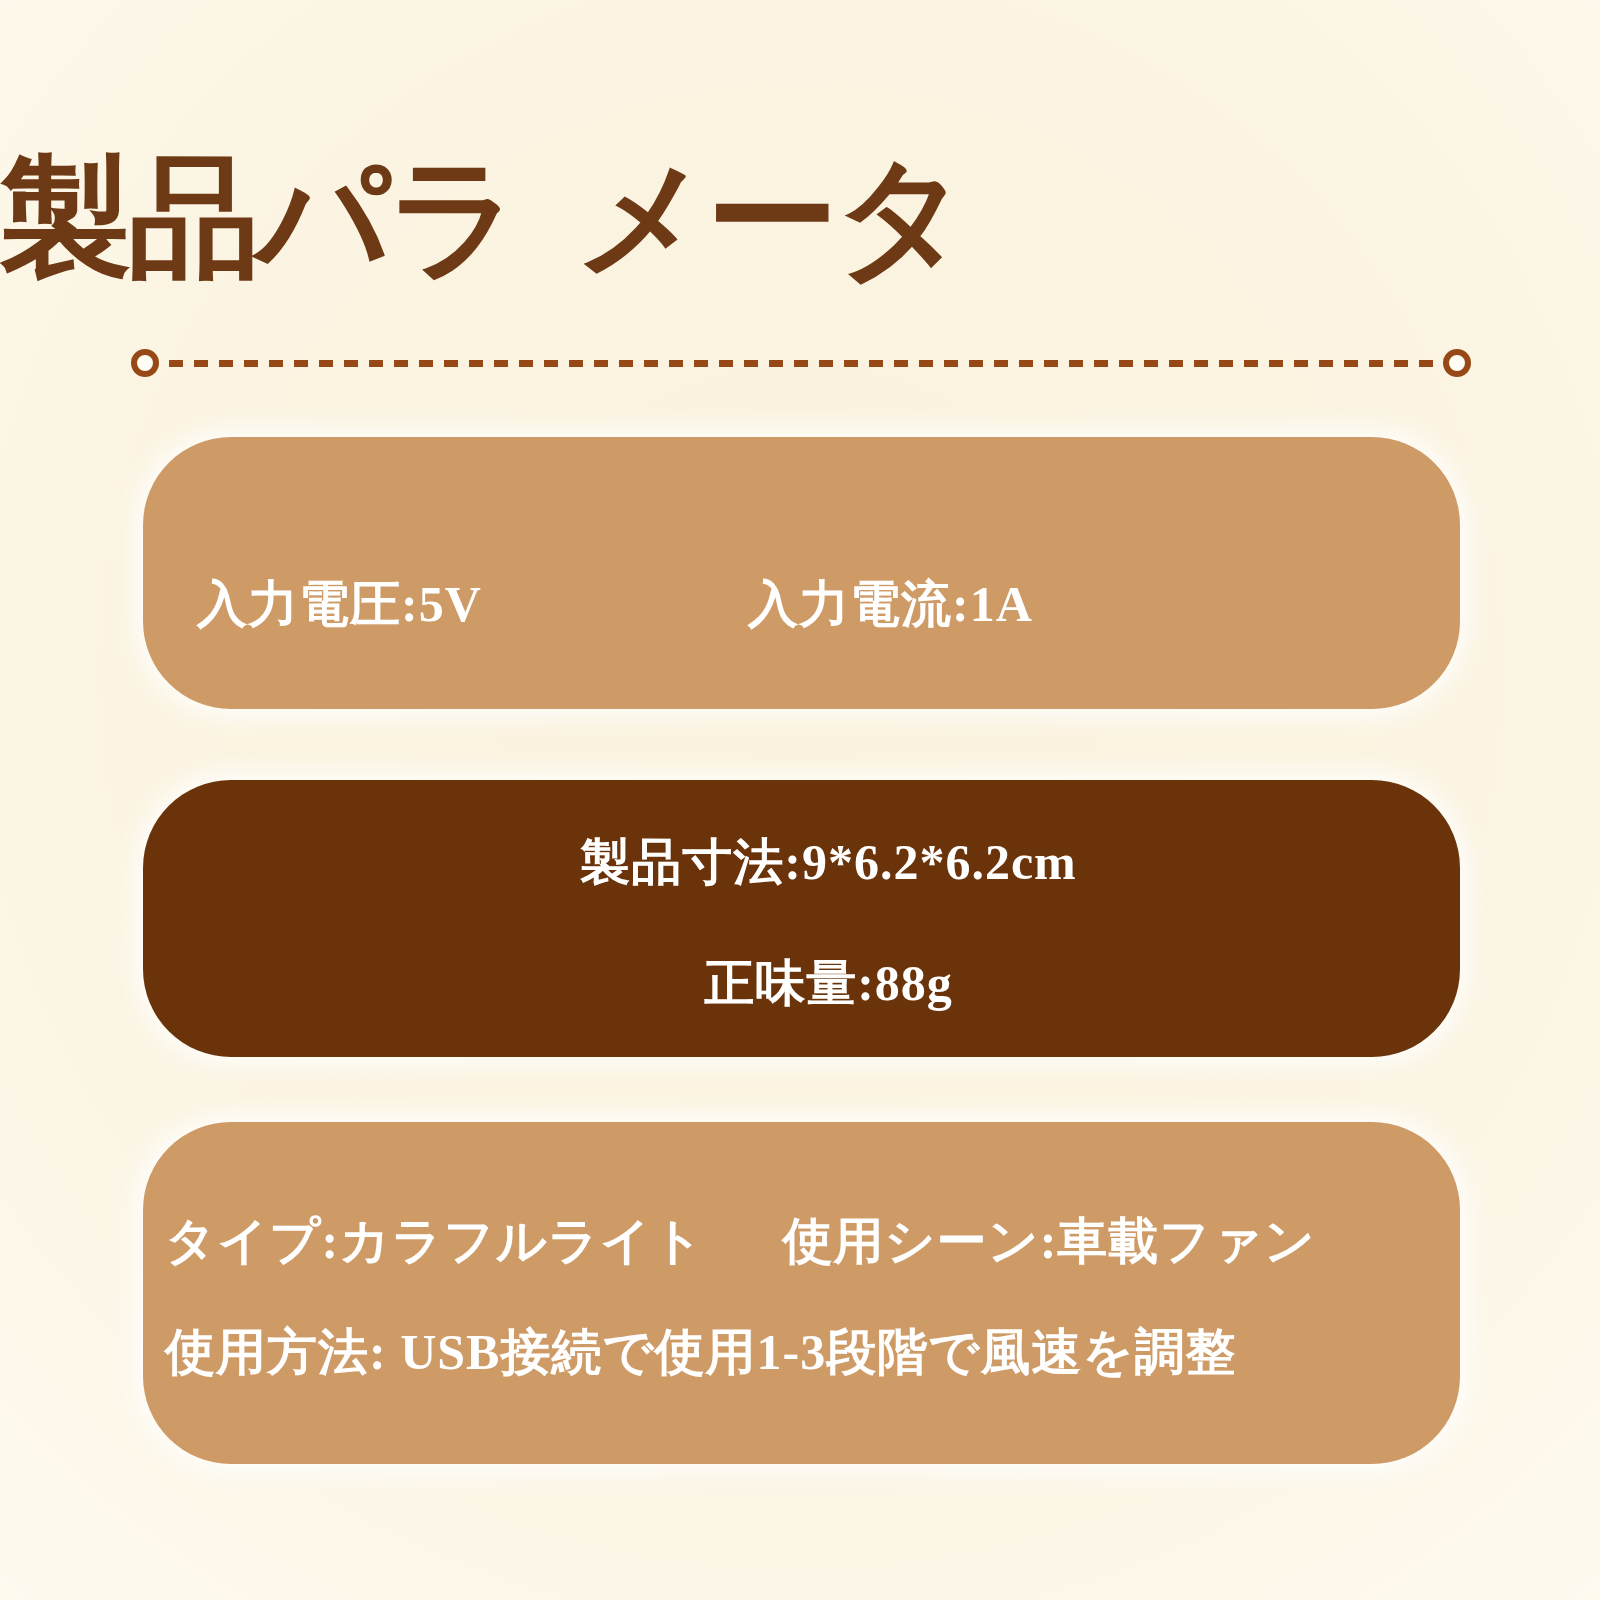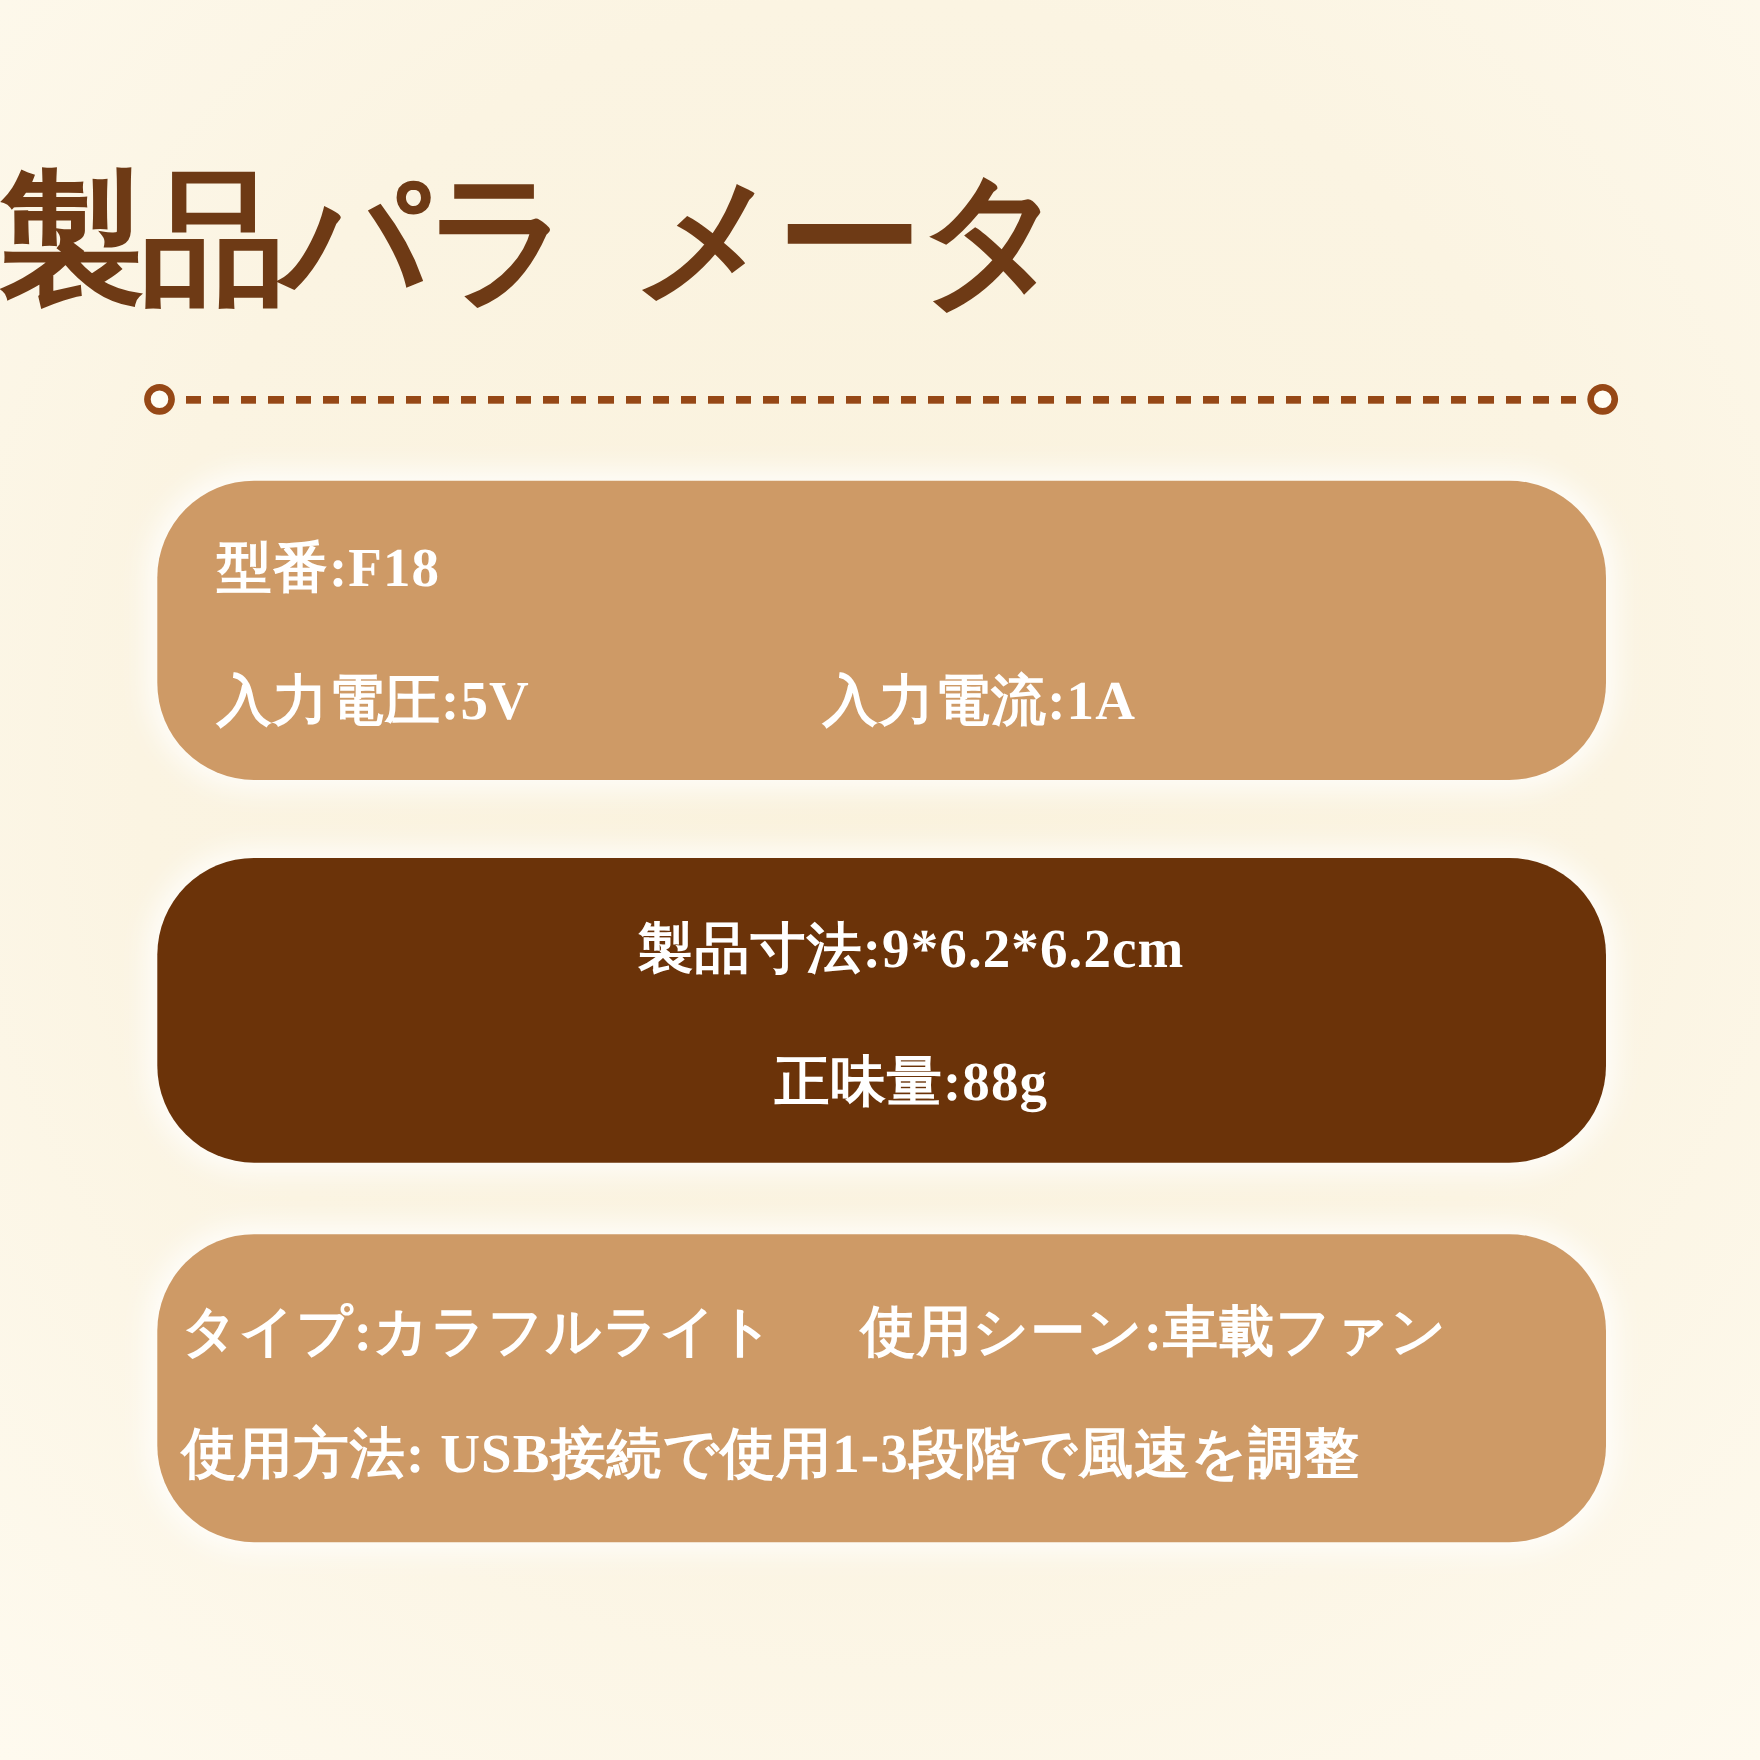--- a/index.html
+++ b/index.html
@@ -38,41 +38,40 @@
     box-shadow: 0 0 26px 8px rgba(255,255,255,0.85);
     color: var(--panel-text, #ffffff); font-weight: 700; font-size: 50px;
     letter-spacing: 1px;
     display: flex; flex-direction: column; justify-content: center;
     gap: 54px; padding-top: 8px;
   }
   .panel.tan  { background: var(--panel-tan, #ce9a66); }
   .panel.dark { background: var(--panel-dark-brown, #6b3309); align-items: center; }
   #panel-1 { top: 437px;  height: 272px; padding-left: 54px; }
   #panel-2 { top: 780px;  height: 277px; padding-left: 54px; }
-  #panel-3 { top: 1122px; height: 280px; padding-left: 22px; gap: 44px; }
+  #panel-3 { top: 1122px; height: 342px; padding-left: 22px; gap: 44px; }
   .row { display: flex; align-items: center; white-space: pre; }
   .cell-fixed { display: inline-block; width: 551px; }
   .cell-gap { margin-left: 78px; }
 </style>
 </head>
 <body>
 
 <div class="sheet">
 
   <h1 class="title">製品パラ メータ</h1>
 
   <div class="divider">
     <span class="ring"></span>
     <span class="dashes"></span>
     <span class="ring"></span>
   </div>
 
   <section class="panel tan" id="panel-1">
     <div class="row">
-      <span class="cell-fixed">型番:F18</span>
     </div>
     <div class="row">
       <span class="cell-fixed">入力電圧:5V</span>
       <span>入力電流:1A</span>
     </div>
   </section>
 
   <section class="panel dark" id="panel-2">
     <div class="row">
       <span>製品寸法:9*6.2*6.2cm</span>

